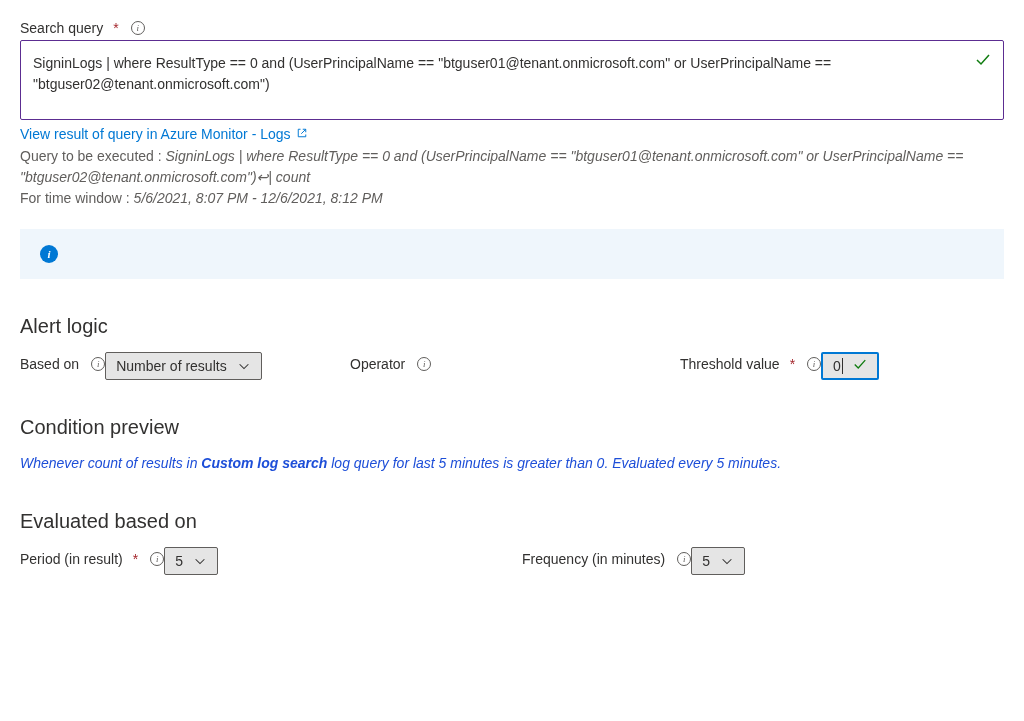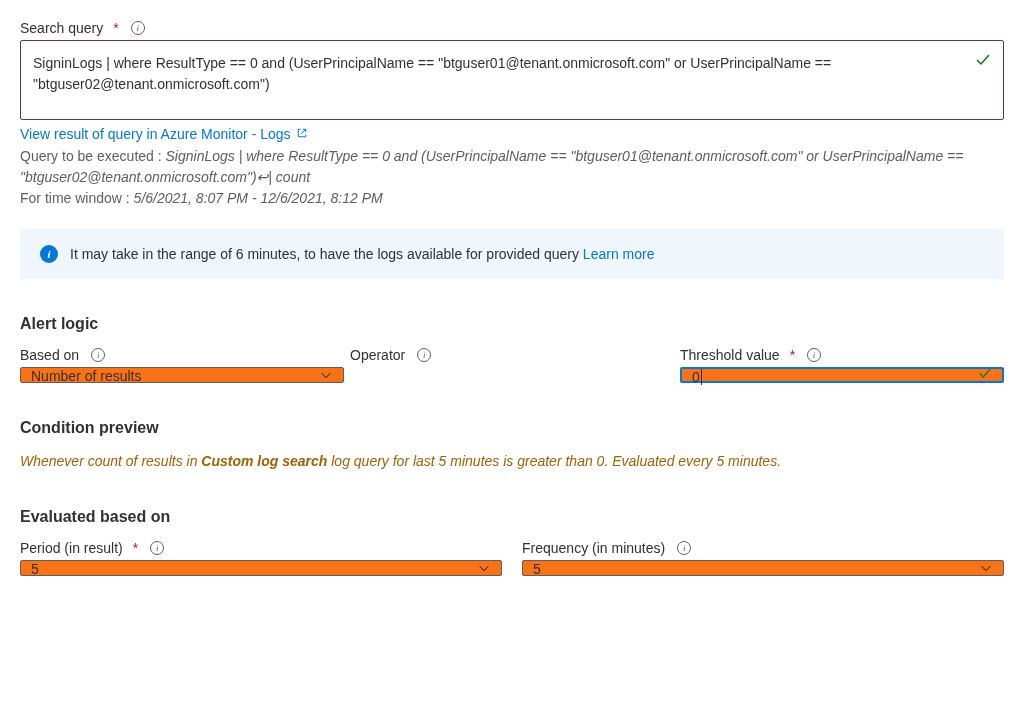--- a/index.html
+++ b/index.html
@@ -82,49 +82,49 @@
     display: inline-flex;
     align-items: center;
     justify-content: center;
     font-size: 11px;
     font-weight: bold;
     font-style: italic;
     font-family: Georgia, serif;
     flex-shrink: 0;
   }
   h3.section {
-    font-size: 16px;
-    font-weight: 700;
+    font-size: 20px;
+    font-weight: 400;
     color: #323130;
     margin: 36px 0 14px 0;
   }
   .row { display: flex; gap: 0; }
-  .col { display: flex; flex-direction: column; }
+  .col { display: flex; flex-direction: row; }
   .alert-row .col { flex: 1; }
   .alert-row .col:nth-child(1){ margin-right: 6px;}
   .alert-row .col:nth-child(2){ margin-right: 6px;}
   .select-wrap, .input-wrap {
     position: relative;
     border: 1px solid #605e5c;
     border-radius: 2px;
-    height: 16px;
+    height: 28px;
     display: flex;
-    align-items: flex-start;
+    align-items: center;
     padding: 0 34px 0 10px;
     font-size: 14px;
-    background: #f97316;
+    background: #e5e5e5;
   }
   .select-wrap .chev {
     position: absolute; right: 10px; top: 50%; transform: translateY(-50%);
     pointer-events: none;
   }
   .input-wrap.focused { border: 2px solid #0078d4; }
   .input-wrap .check-icon { right: 10px; top: 50%; transform: translateY(-50%); font-size:14px;}
   .condition-preview {
-    font-size: 14px; color: #a16207; font-style: italic; line-height: 1.5;
+    font-size: 14px; color: #1d4ed8; font-style: italic; line-height: 1.5;
   }
   .condition-preview b { font-weight: 700; }
   .eval-row { display:flex; gap: 20px; }
   .eval-row .col { flex: 1; }
   svg.chev { width: 14px; height: 14px; }
 </style>
 </head>
 <body>
 
 <div class="field-label">
@@ -154,24 +154,20 @@
 
 <div class="query-preview">
   <span>Query to be executed : </span>
   <span class="ital">SigninLogs | where ResultType == 0 and (UserPrincipalName == "btguser01@tenant.onmicrosoft.com" or UserPrincipalName == "btguser02@tenant.onmicrosoft.com")↩| count</span><br>
   <span>For time window : </span>
   <span class="ital">5/6/2021, 8:07 PM - 12/6/2021, 8:12 PM</span>
 </div>
 
 <div class="info-banner">
   <span class="banner-icon">i</span>
-  <span>
-    <span>It may take in the range of 6 minutes, to have the logs available for provided query</span>
-    <a href="#" class="azlink">Learn more</a>
-  </span>
 </div>
 
 <h3 class="section">Alert logic</h3>
 
 <div class="row alert-row">
   <div class="col">
     <div class="field-label">
       <span>Based on</span>
       <span class="info-icon">i</span>
     </div>

